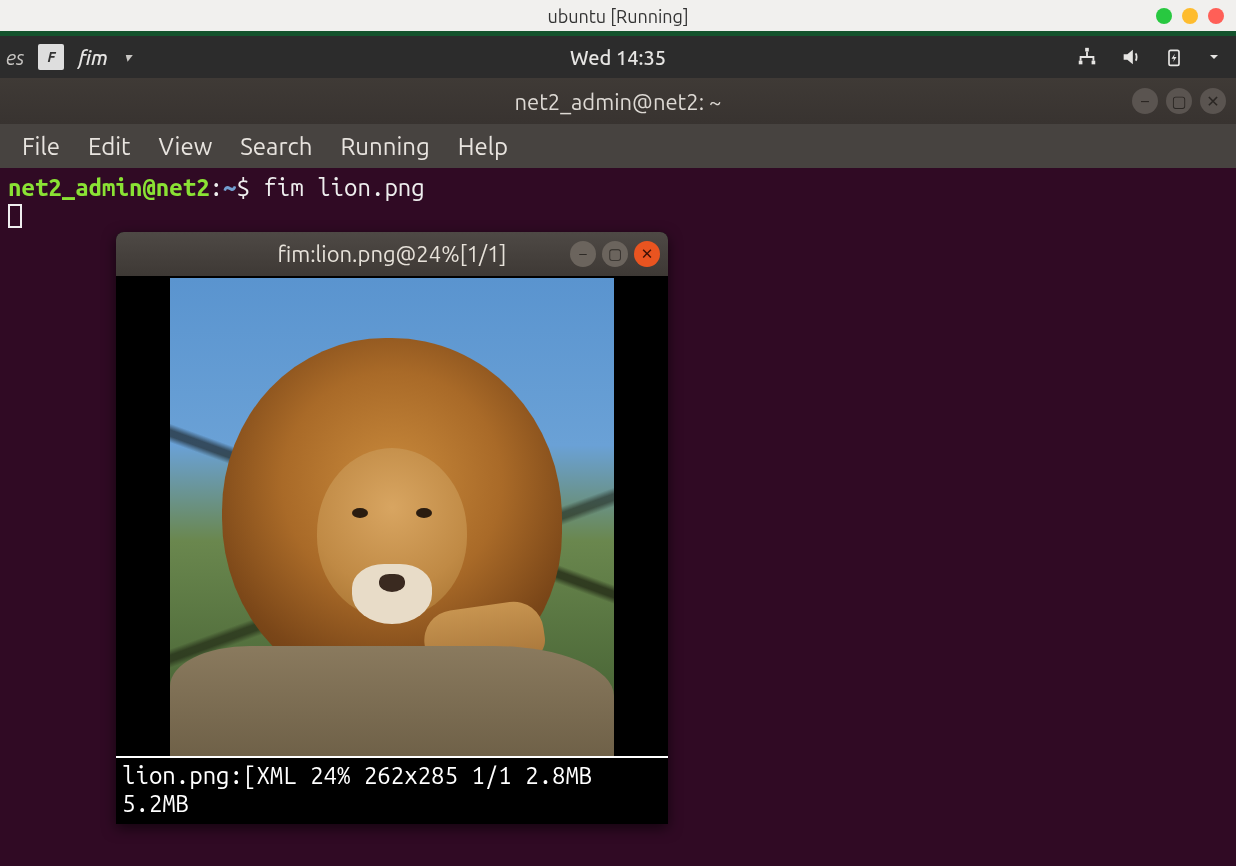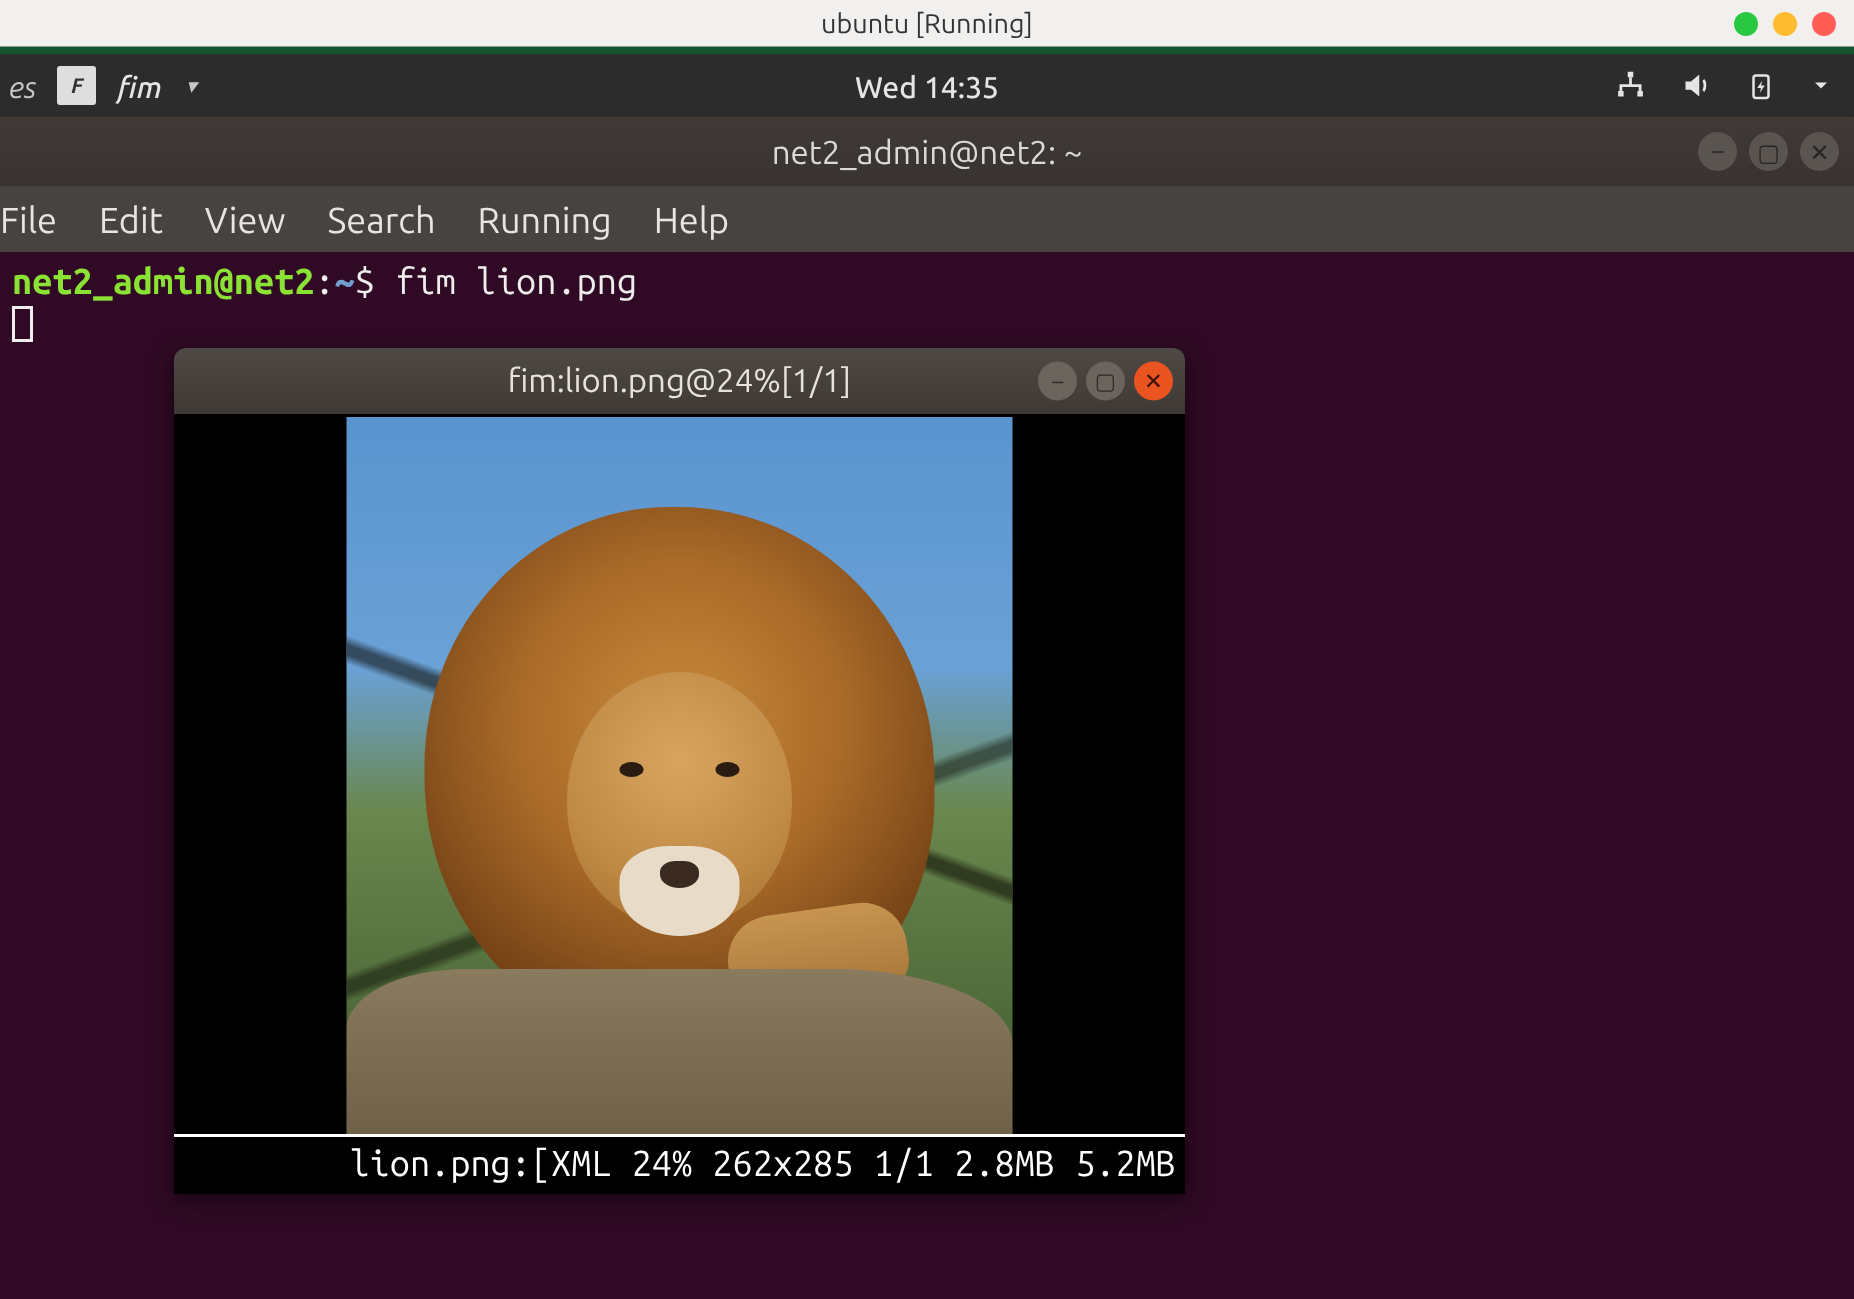--- a/index.html
+++ b/index.html
@@ -80,21 +80,21 @@
     width:26px; height:26px; border-radius:50%;
     background:#5a5450; display:flex; align-items:center;
     justify-content:center; color:#2a2623; font-size:16px;
   }
 
   
   .term-menubar {
     height: 44px;
     background: #474340;
     display:flex; align-items:center; gap:28px;
-    padding-left:0; color:#e8e4df; font-size:24px;
+    padding-left:22px; color:#e8e4df; font-size:24px;
   }
   .menu-item { cursor:default; }
 
   
   .term-body {
     position:relative;
     width:100%;
     height: calc(866px - 36px - 42px - 46px - 44px);
     background:#300a24;
     font-family: "Ubuntu Mono","DejaVu Sans Mono",monospace;
@@ -107,25 +107,24 @@
   .p-cmd { color:#eee; }
   .cursor-block {
     display:inline-block; width:14px; height:24px;
     border:2px solid #eee; margin-top:2px;
   }
 
   
   .fim-window {
     position:absolute;
     left:116px; top:64px;
-    width:674px;
+    width:552px;
     background:#000;
     box-shadow:0 4px 14px rgba(0,0,0,.6);
     border-radius:8px 8px 0 0;
-    text-align:right;
   }
   .fim-titlebar {
     height:44px;
     background:linear-gradient(#4e4945,#3e3935);
     border-radius:8px 8px 0 0;
     display:flex; align-items:center; justify-content:center;
     color:#e7e2da; font-size:22px; position:relative;
     font-family: Ubuntu, Arial, sans-serif;
   }
   .fim-winbtns {

